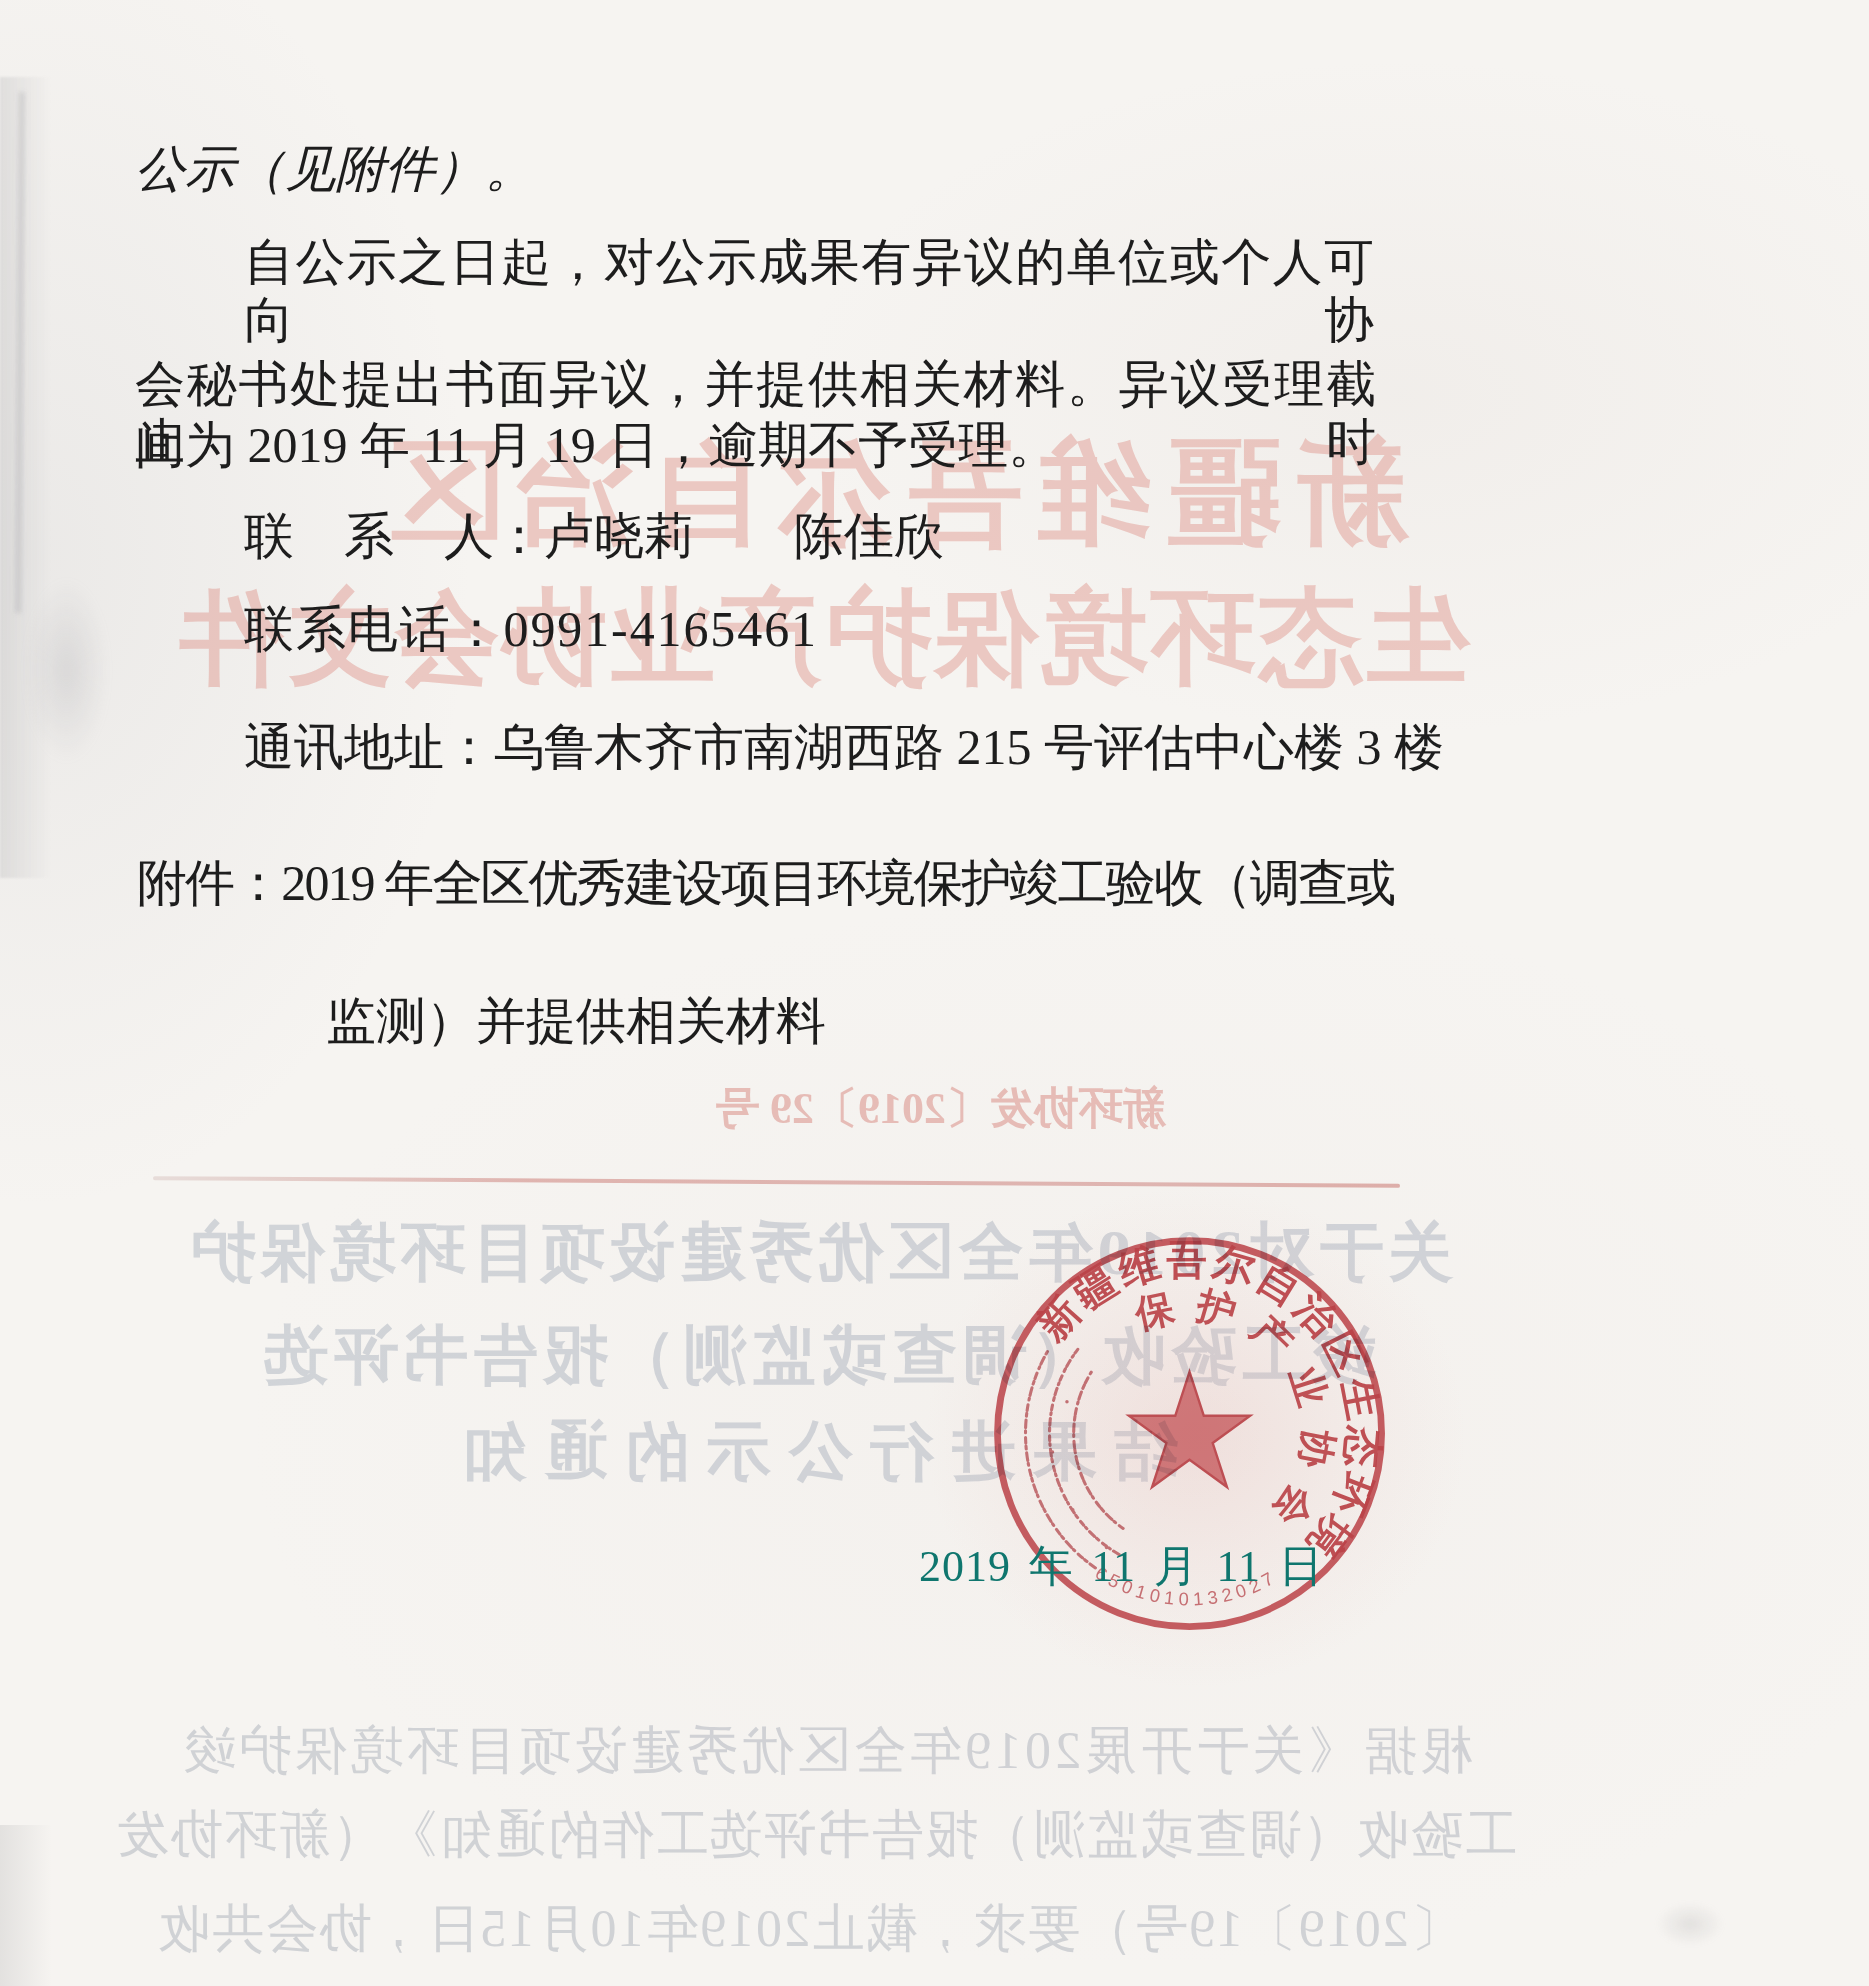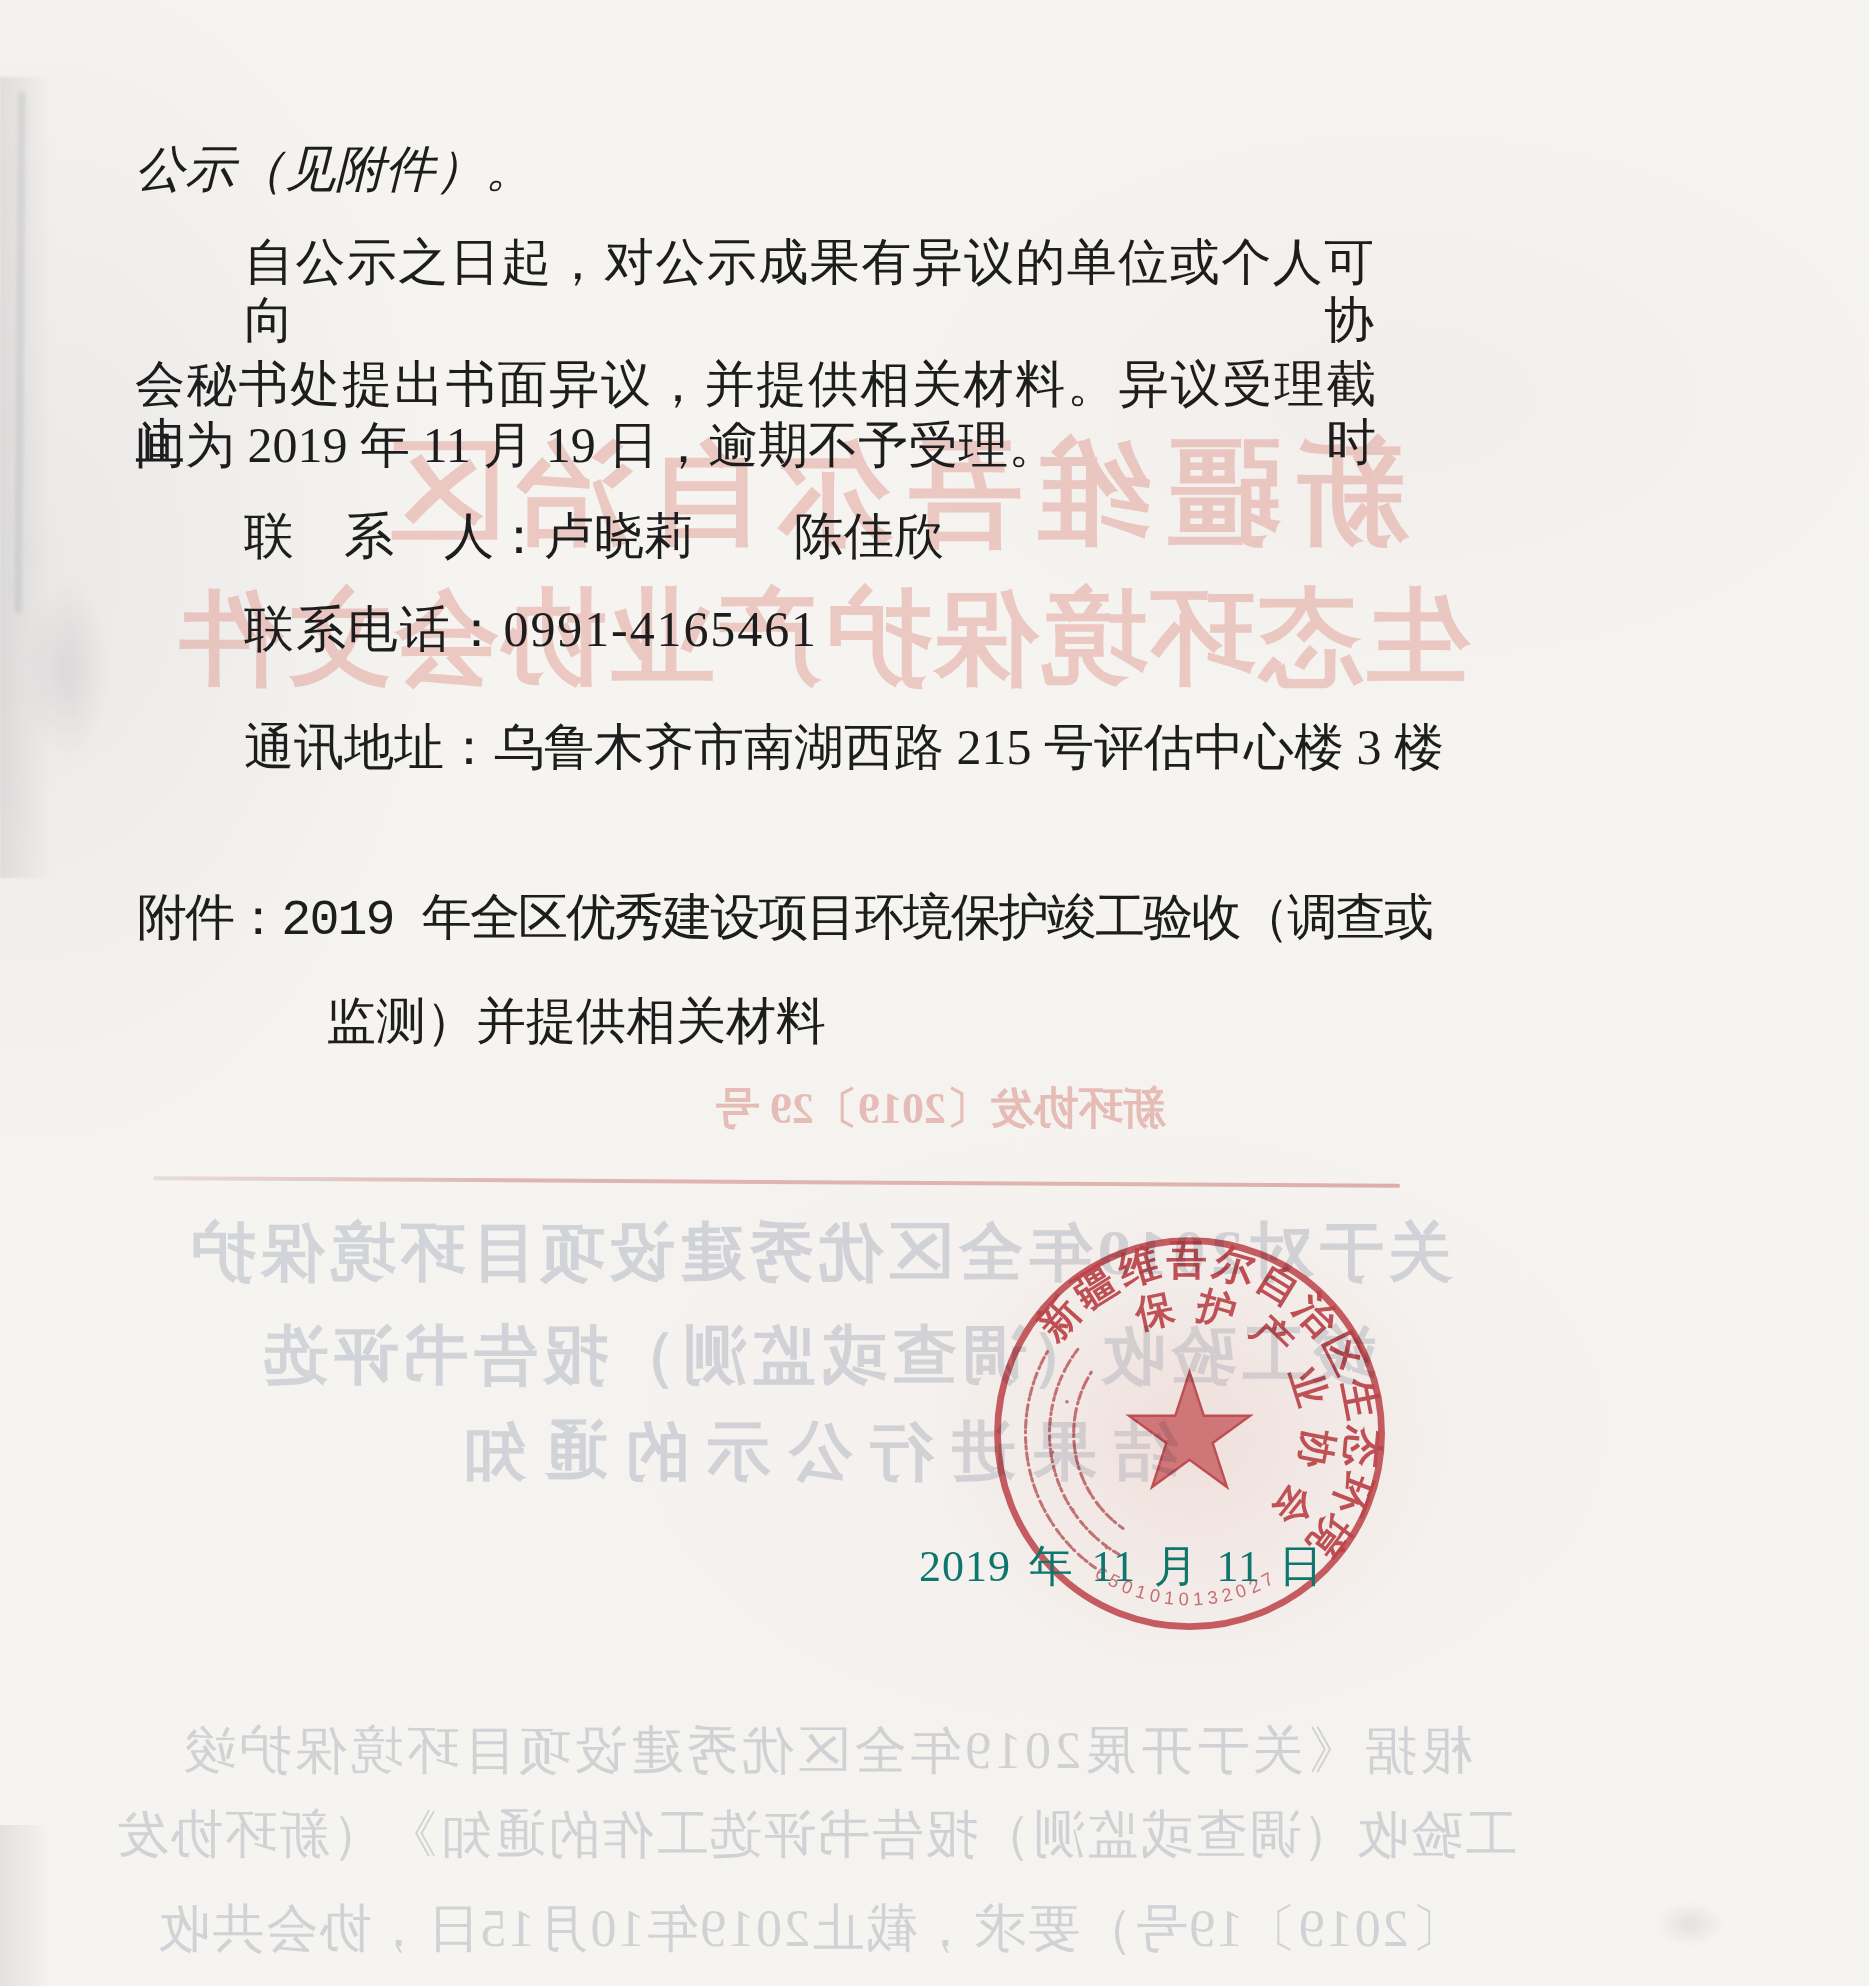--- a/index.html
+++ b/index.html
@@ -65,21 +65,21 @@
   <div class="ghost ghost-gray-body" style="left:116px;top:1806px;width:1400px;font-size:52px;letter-spacing:1.9px;">工验收（调查或监测）报告书评选工作的通知》（新环协发</div>
   <div class="ghost ghost-gray-body" style="left:116px;top:1900px;width:1386px;font-size:52px;letter-spacing:1.9px;">〔2019〕19号）要求，截止2019年10月15日，协会共收</div>
 
   <div class="line" style="left:135px;top:141px;font-style:italic;">公示（见附件）。</div>
   <div class="line jline" style="left:244px;top:234px;width:1130px;">自公示之日起，对公示成果有异议的单位或个人可向协</div>
   <div class="line jline" style="left:135px;top:326px;width:1241px;margin-top:30px;">会秘书处提出书面异议，并提供相关材料。异议受理截止时</div>
   <div class="line" style="left:135px;top:417px;">间为 2019 年 11 月 19 日，逾期不予受理。</div>
   <div class="line" style="left:244px;top:508px;">联　系　人：卢晓莉　　陈佳欣</div>
   <div class="line" style="left:244px;top:601px;letter-spacing:1.9px;">联系电话：0991-4165461</div>
   <div class="line" style="left:244px;top:707px;margin-top:12px;">通讯地址：乌鲁木齐市南湖西路 215 号评估中心楼 3 楼</div>
-  <div class="line" style="left:137px;top:892px;letter-spacing:-1.9px;font-family:Liberation Mono, monospace;">附件：2019 年全区优秀建设项目环境保护竣工验收（调查或</div>
+  <div class="line" style="left:137px;top:855px;letter-spacing:-1.9px;">附件：2019 年全区优秀建设项目环境保护竣工验收（调查或</div>
   <div class="line" style="left:326px;top:993px;">监测）并提供相关材料</div>
 
   <div class="date-line">2019 年 11 月 11 日</div>
 
   <div class="seal-halo"></div>
   <svg class="seal-svg" width="421" height="415" viewBox="0 0 436 430">
     <defs>
       <path id="arcOuter" d="M 76.2 125 A 166 166 0 1 1 323.7 340.2" fill="none"></path>
       <path id="arcInner" d="M 161.6 108.8 A 118 118 0 0 1 279.5 313.1" fill="none"></path>
       <path id="arcSerial" d="M 109.9 355.2 A 178 178 0 0 0 324.1 355.2" fill="none"></path>

